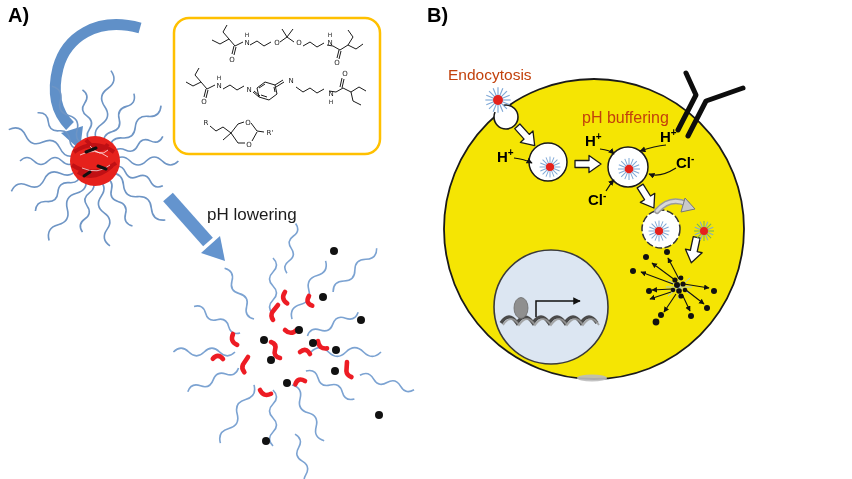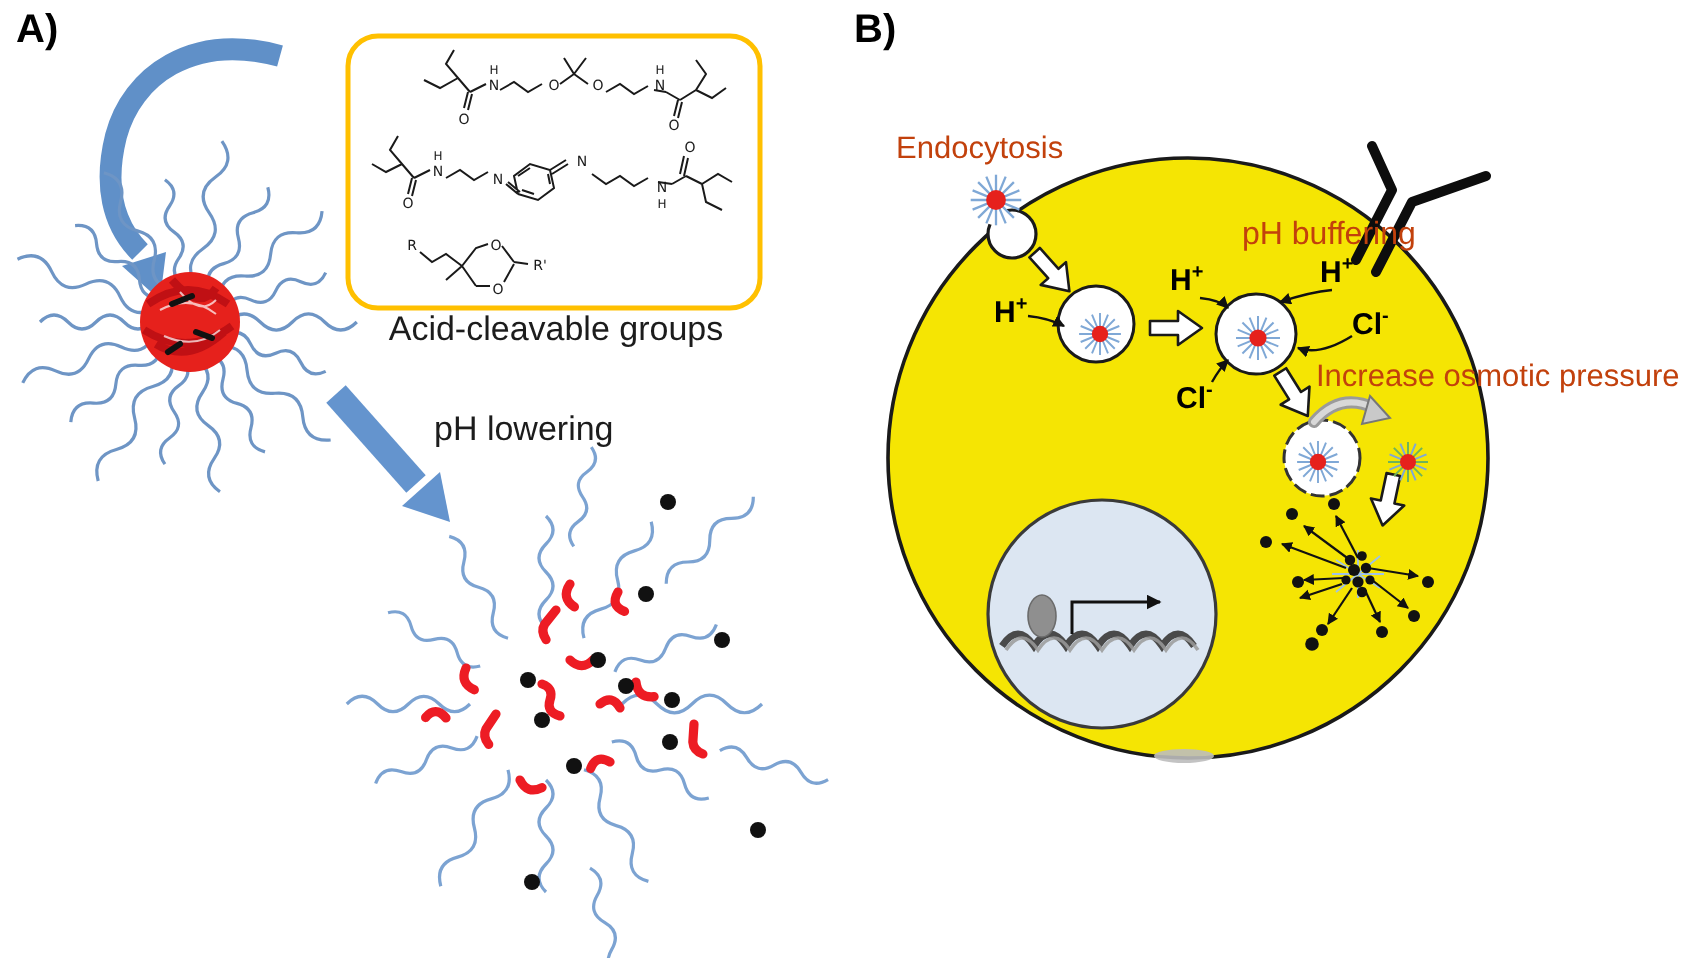--- a/index.html
+++ b/index.html
@@ -281,26 +281,24 @@
       <path d="M503,325 q8,-12 16,0 q8,-12 16,0 q8,-12 16,0 q8,-12 16,0 q8,-12 16,0 q8,-12 16,0" fill="none" stroke="#9a9a9a" stroke-width="1.8" opacity="0.85"></path>
       <ellipse cx="521" cy="308" rx="7" ry="10.5" fill="#8f8f8f" stroke="#6b6b6b" stroke-width="0.8"></ellipse>
       <path d="M536,317 L536,301 L580,301" fill="none" stroke="#111" stroke-width="1.5" marker-end="url(#ah)"></path>
     </g>
   </g>
 </svg>
 
 <div class="lbl panel-letter" style="left:8px;top:4px;">A)</div>
 <div class="lbl panel-letter" style="left:427px;top:4px;">B)</div>
 
-<div class="lbl caption" style="left:190px;top:155px;width:176px;text-align:center;">Acid-cleavable groups</div>
-<div class="lbl caption" style="left:217px;top:205px;">pH lowering</div>
+<div class="lbl caption" style="left:207px;top:205px;">pH lowering</div>
 
 <div class="lbl small-cap" style="left:448px;top:66px;">Endocytosis</div>
-<div class="lbl small-cap" style="left:582px;top:109px;font-size:16px;margin-left:39px;">pH buffering</div>
-<div class="lbl small-cap" style="left:658px;top:180px;">Increase osmotic pressure</div>
+<div class="lbl small-cap" style="left:582px;top:109px;font-size:16px;">pH buffering</div>
 
 <div class="lbl ion" style="left:497px;top:147px;"><span>H</span><sup>+</sup></div>
 <div class="lbl ion" style="left:585px;top:131px;"><span>H</span><sup>+</sup></div>
 <div class="lbl ion" style="left:660px;top:127px;"><span>H</span><sup>+</sup></div>
 <div class="lbl ion" style="left:676px;top:153px;"><span>Cl</span><sup>-</sup></div>
 <div class="lbl ion" style="left:588px;top:190px;"><span>Cl</span><sup>-</sup></div>
 
 </div>
 
 </body></html>

